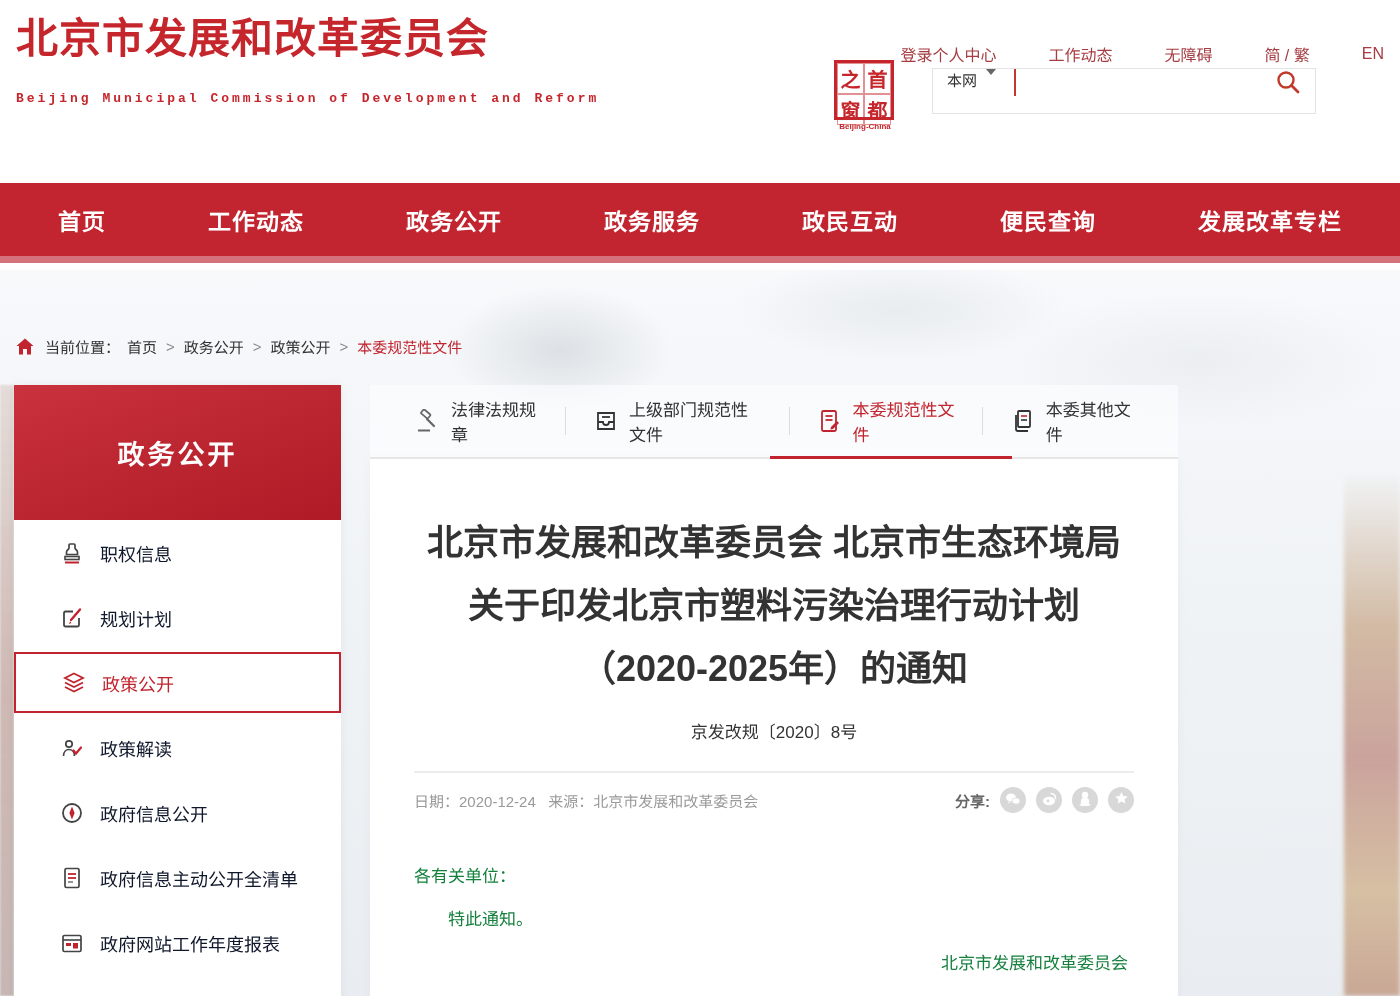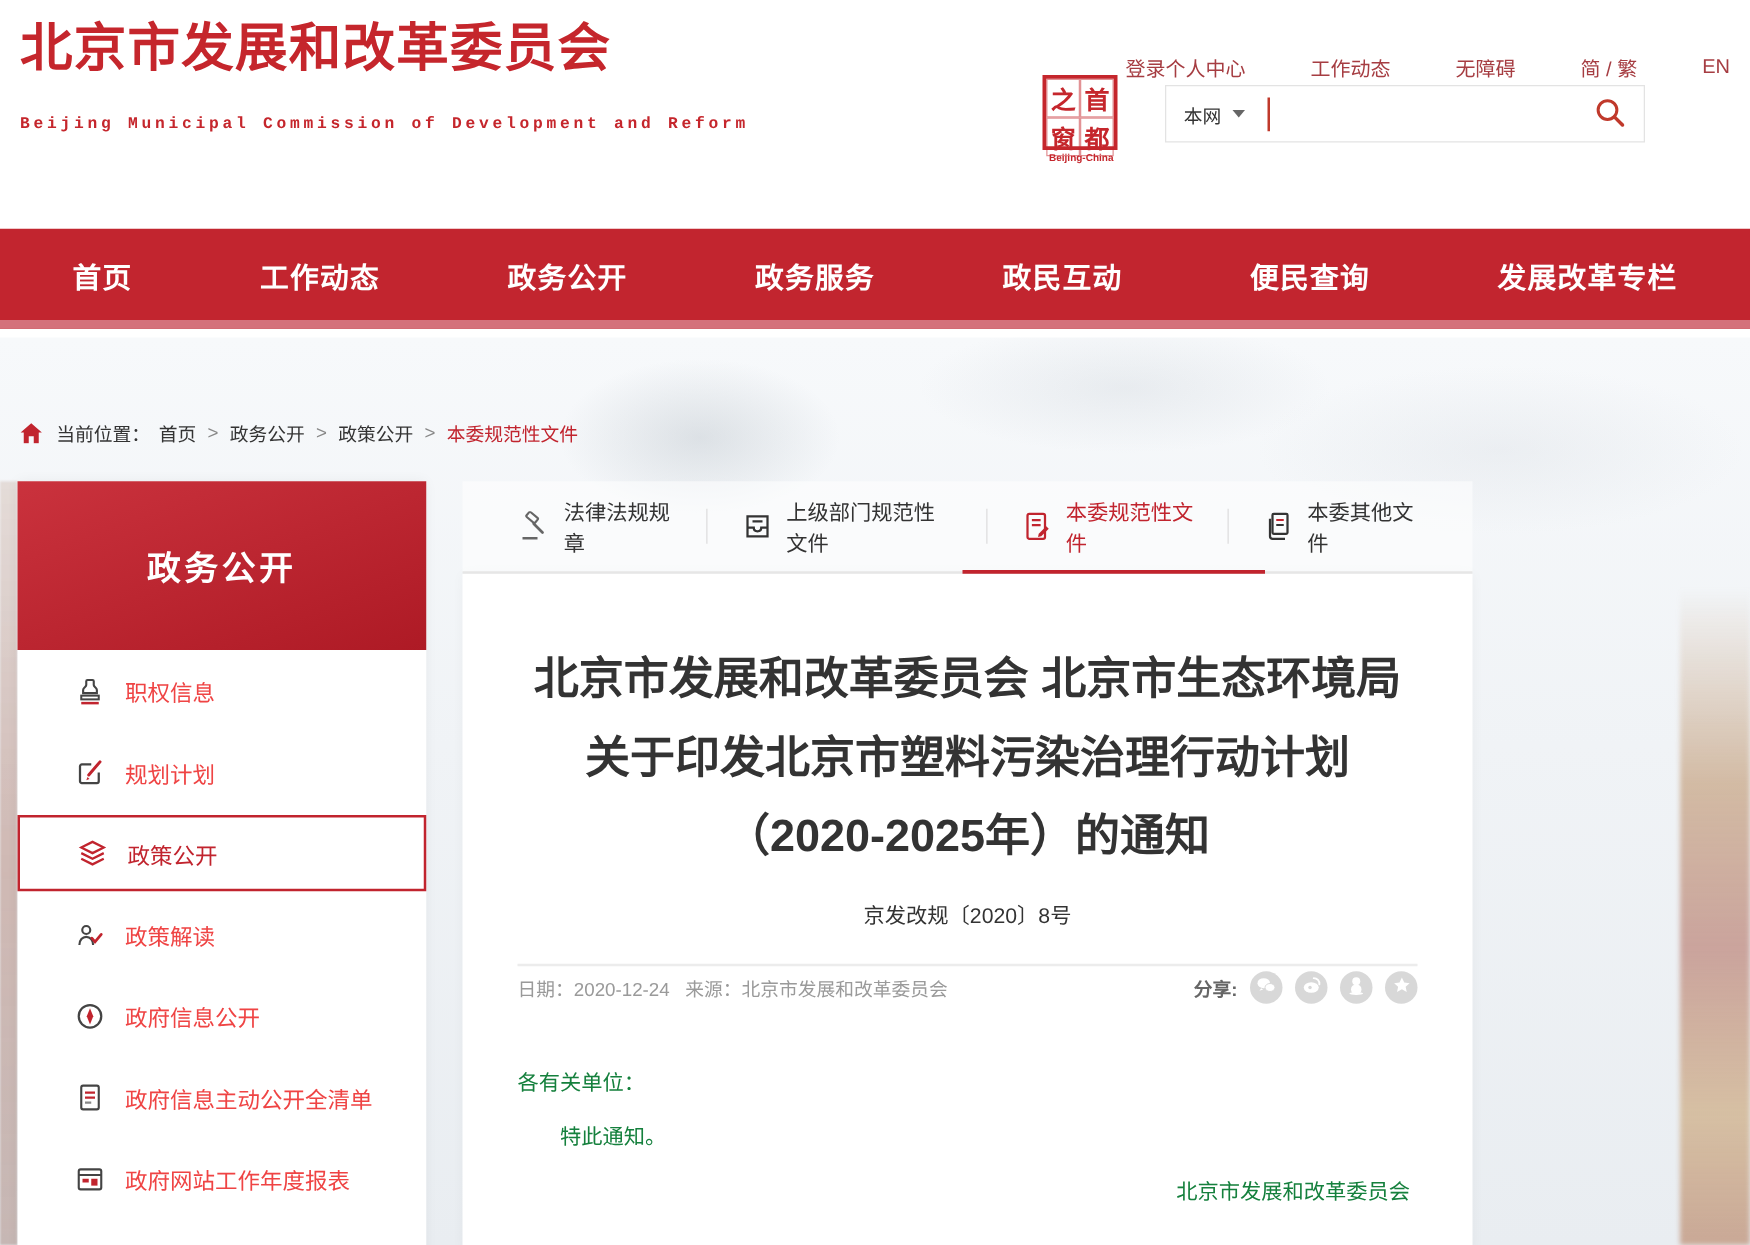--- a/index.html
+++ b/index.html
@@ -31,21 +31,21 @@
   .top-links { position:absolute; right:16px; top:24px; display:flex; align-items:center; gap:52px;
     font-size:16px; color:#a63d42;margin-top:18px; }
   .top-links span { cursor:pointer; }
   .seal { position:absolute; left:834px; top:60px; width:62px; text-align:center; }
   .seal-box { width:60px; height:60px; border:3px solid #c5262c; display:grid;
     grid-template-columns:1fr 1fr; grid-template-rows:1fr 1fr; background:#fff; }
   .seal-box b { font-size:20px; font-weight:700; color:#c5262c; display:flex; align-items:center; justify-content:center;
     border:0.5px solid rgba(197,38,44,0.5); }
   .seal-caption { font-size:8px; font-weight:700; color:#c5262c; margin-top:2px; letter-spacing:0; }
   .search-box { position:absolute; left:932px; top:68px; width:384px; height:46px;
-    border:1px solid #e3e3e3; background:#fff; display:flex; align-items:center; padding:0 14px; }
+    border:1px solid #e3e3e3; background:#fff; display:flex; align-items:flex-start; padding:0 14px; }
   .search-scope { font-size:15px; color:#333; }
   .scope-caret { width:0; height:0; border-left:5px solid transparent; border-right:5px solid transparent;
     border-top:6px solid #666; margin-left:9px; }
   .search-divider { width:2px; height:27px; background:#c0392b; margin:0 14px 0 18px; }
   .search-input { flex:1; border:none; outline:none; font-size:15px; height:100%; background:transparent; }
   .search-btn { background:none; border:none; cursor:pointer; display:flex; align-items:center; }
 
   
   .nav { position:absolute; left:0; top:183px; width:1400px; height:80px; background:#c2252f;
     border-bottom:7px solid #d4717b; display:flex; align-items:center; justify-content:space-between;
@@ -61,21 +61,21 @@
   .home-ico { margin-right:4px; display:flex; }
 
   
   .sidebar { position:absolute; left:14px; top:385px; width:327px; background:#fff;
     box-shadow:0 0 10px rgba(0,0,0,0.05); z-index:4; padding-bottom:40px; }
   .sidebar-header { height:135px; background:linear-gradient(160deg,#ca323d,#ae1a25);
     color:#fff; font-size:27px; font-weight:700; letter-spacing:3px;
     display:flex; align-items:center; justify-content:center; }
   .side-list { list-style:none; }
   .side-item { height:65px; display:flex; align-items:center; gap:16px; padding-left:46px;
-    font-size:18px; color:#ef4444; cursor:pointer; }
+    font-size:18px; color:#0f172a; cursor:pointer; }
   .side-item.active { border:2px solid #c1242e; color:#c1242e; height:61px; margin:2px 0; }
   .side-icon { width:24px; height:24px; flex:0 0 24px; display:flex; }
 
   
   .main { position:absolute; left:370px; top:385px; width:808px; height:611px; z-index:4; }
   .tabs { display:flex; align-items:center; height:74px; padding:0 18px;
     border-bottom:2px solid #e6e6e6; background:rgba(255,255,255,0.55); position:relative; }
   .tab { display:flex; align-items:center; gap:10px; font-size:17px; color:#333;
     height:100%; padding:0 27px; cursor:pointer; position:relative; }
   .tab.active { color:#c1242e; }
@@ -83,21 +83,21 @@
     height:3px; background:#c1242e; }
   .tab-sep { width:1px; height:28px; background:#ddd; }
   .tab-icon { display:flex; }
 
   .article-panel { background:#fff; min-height:537px; padding:0 44px 30px;
     box-shadow:0 0 10px rgba(0,0,0,0.04); }
   .article-title { padding-top:52px; text-align:center; font-size:36px; font-weight:700;
     color:#333; line-height:1.75; max-width:880px; margin:0 auto; }
   .doc-number { text-align:center; font-size:17px; color:#333; margin-top:18px; }
   .article-divider { margin-top:28px; border-top:2px solid #ececec; }
-  .meta-row { margin-top:4px; display:flex; justify-content:space-between; align-items:center;
+  .meta-row { margin-top:14px; display:flex; justify-content:space-between; align-items:center;
     font-size:15px; color:#9a9a9a; }
   .share { display:flex; align-items:center; gap:10px; }
   .share-label { color:#666; font-weight:700; }
   .share-circle { width:26px; height:26px; border-radius:50%; background:#d8d8d8;
     display:flex; align-items:center; justify-content:center; cursor:pointer; }
   .body-text { margin-top:42px; font-size:17px; color:#15803d; line-height:2.55; }
   .indent { text-indent:2em; }
   .signature { text-align:right; padding-right:6px; }
 </style>
 </head>

